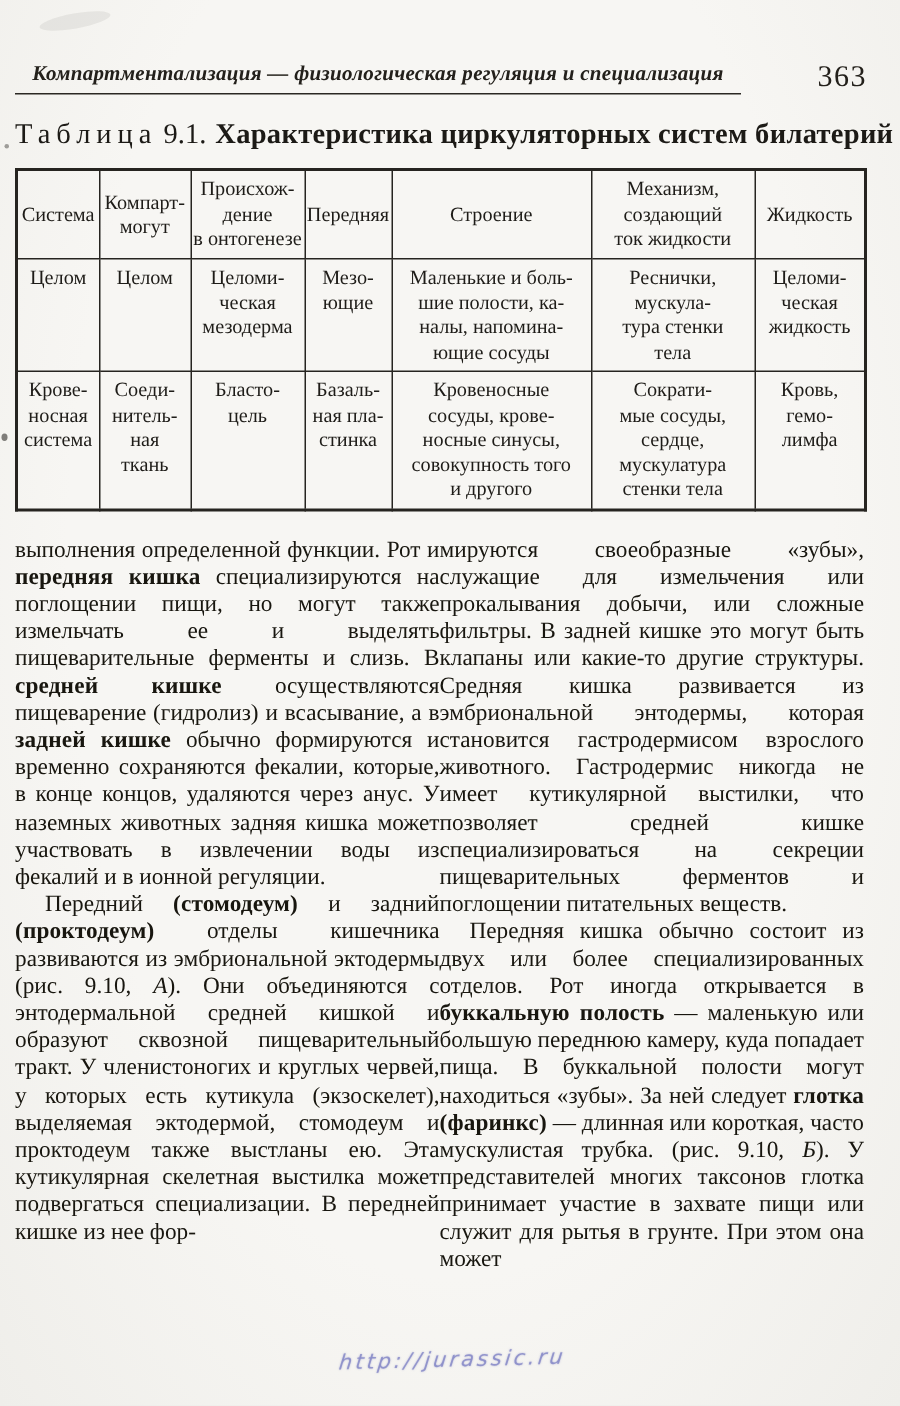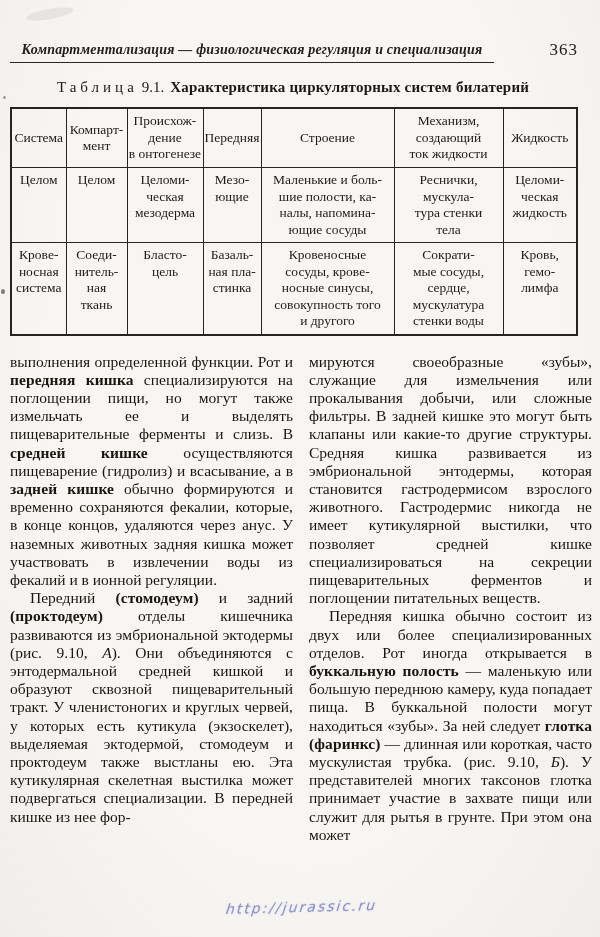--- a/index.html
+++ b/index.html
@@ -20,24 +20,24 @@
   .running-head{position:relative;width:484px;}
   .running-title{
     display:block;text-align:center;
     font-style:italic;font-weight:bold;
     font-size:14px;letter-spacing:.2px;color:#23201b;
     padding:0 2px 4px 2px;
   }
   .head-rule{width:484px;border-bottom:1.6px solid #2b2823;}
   .page-number{
     position:absolute;top:40px;right:22px;
-    font-size:17px;letter-spacing:1px;color:#23201b;text-align:right;
+    font-size:20px;letter-spacing:1px;color:#23201b;text-align:right;
   }
   
-  .caption{margin:16px 0 0 0;width:566px;text-align:center;font-size:15px;white-space:nowrap;}
+  .caption{margin:16px 0 0 0;width:566px;text-align:center;font-size:19px;white-space:nowrap;}
   .caption .word{letter-spacing:4px;}
   .caption .num{margin-left:4px;}
   .caption .title{font-weight:bold;margin-left:6px;letter-spacing:.2px;}
   
   table.bio{
     margin-top:11px;
     border-collapse:collapse;
     table-layout:fixed;
     width:566px;
     border:2px solid #262420;
@@ -48,21 +48,21 @@
     text-align:center;
     font-weight:normal;
     font-size:13.5px;
     line-height:16.5px;
     padding:4px 1px;
     color:#1e1c18;
   }
   table.bio th{vertical-align:middle;height:50px;}
   table.bio td{vertical-align:top;}
   
-  .columns{display:flex;gap:16px;margin-top:17px;width:582px;}
+  .columns{display:flex;margin-top:17px;width:582px;}
   .col{width:283px;font-size:15.5px;line-height:18.2px;text-align:justify;color:#18160f;}
   .col p{margin:0;hyphens:auto;-webkit-hyphens:auto;}
   .col p.indent{text-indent:20px;}
   .col b{letter-spacing:.1px;}
   
   .watermark{
     position:absolute;left:226px;top:899px;
     font-family:"DejaVu Sans",sans-serif;
     font-style:italic;font-size:14px;letter-spacing:2px;
     color:rgba(104,108,188,.55);
@@ -104,21 +104,21 @@
         <col style="width:76px">
         <col style="width:58px">
         <col style="width:133px">
         <col style="width:109px">
         <col style="width:74px">
     </colgroup>
     <thead>
       <tr>
         <th>Система</th>
         <th>Компарт-
-мент</th>
+могут</th>
         <th>Происхож-
 дение
 в онтогенезе</th>
         <th>Передняя</th>
         <th>Строение</th>
         <th>Механизм,
 создающий
 ток жидкости</th>
         <th>Жидкость</th>
       </tr>
@@ -159,21 +159,21 @@
 стинка</td>
         <td>Кровеносные
 сосуды, крове-
 носные синусы,
 совокупность того
 и другого</td>
         <td>Сократи-
 мые сосуды,
 сердце,
 мускулатура
-стенки воды</td>
+стенки тела</td>
         <td>Кровь,
 гемо-
 лимфа</td>
       </tr>
     </tbody>
   </table>
 
   <div class="columns">
     <div class="col">
       <p><span>выполнения определенной функции. Рот и </span><b>передняя кишка</b><span> специализируются на поглощении пищи, но могут также измельчать ее и выделять пищеварительные ферменты и слизь. В </span><b>средней кишке</b><span> осуществляются пищеварение (гидролиз) и всасывание, а в </span><b>задней кишке</b><span> обычно формируются и временно сохраняются фекалии, которые, в конце концов, удаляются через анус. У наземных животных задняя кишка может участвовать в извлечении воды из фекалий и в ионной регуляции.</span></p>

